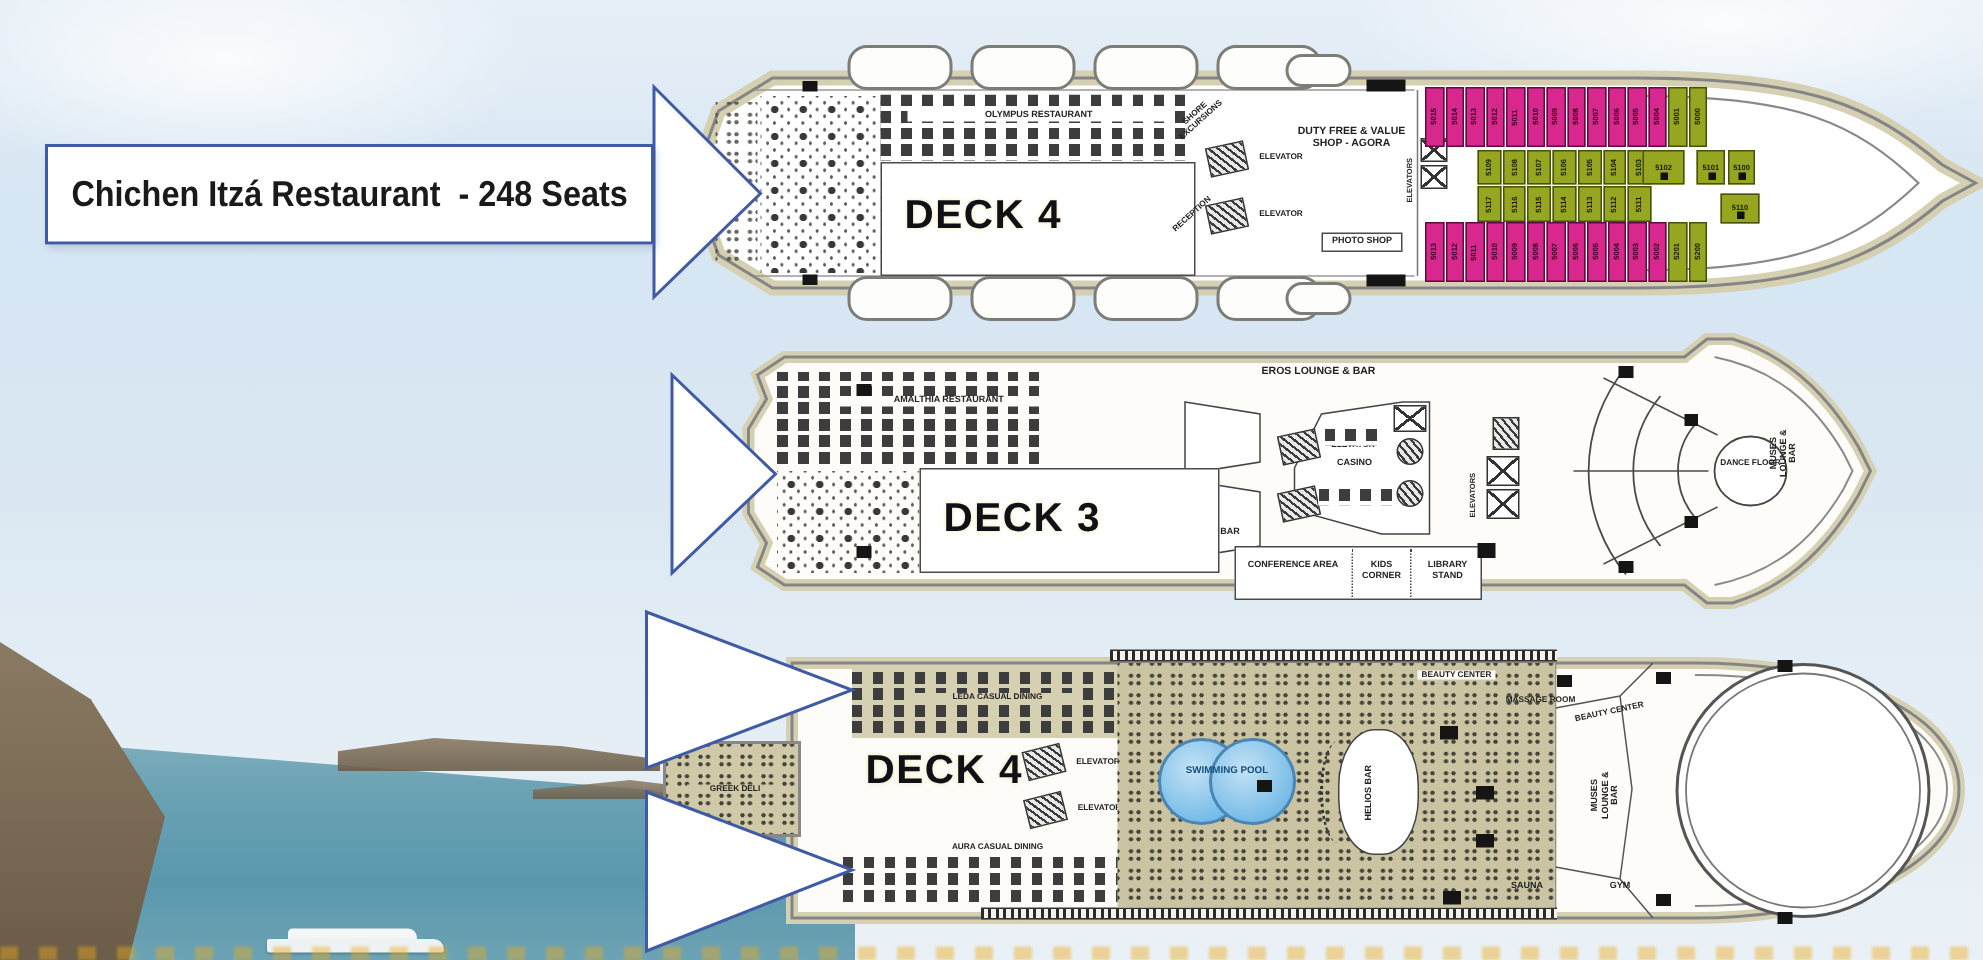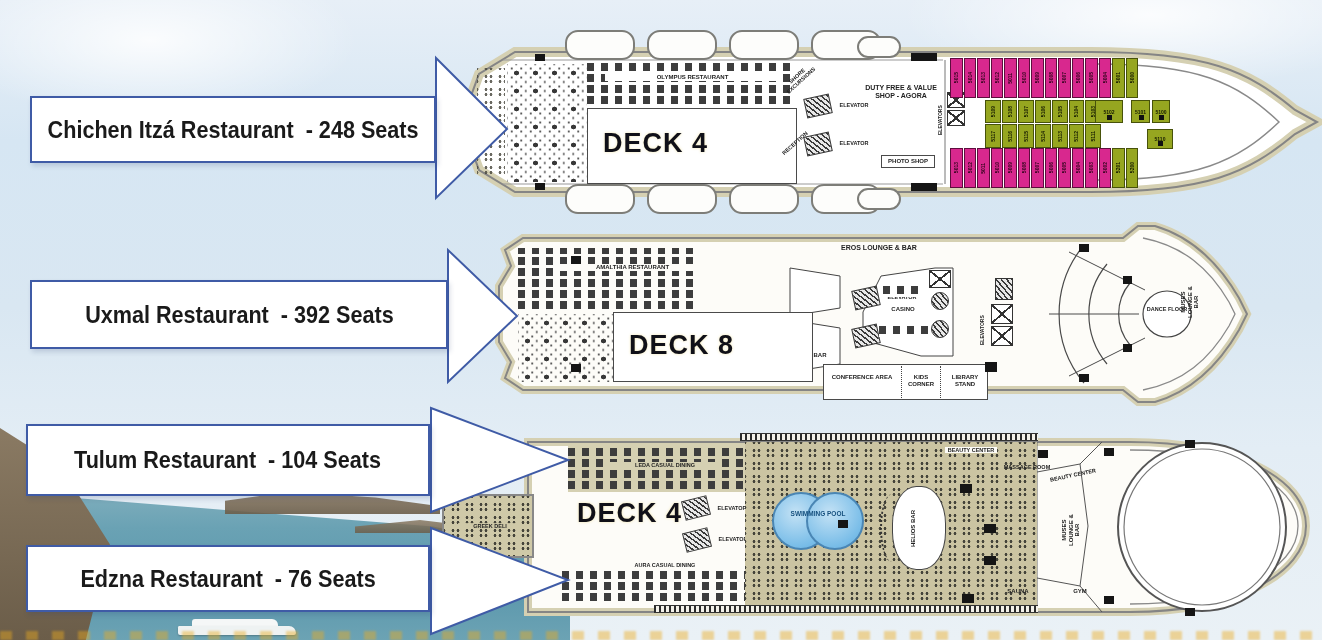--- a/index.html
+++ b/index.html
@@ -297,21 +297,21 @@
       <path d="M 601 29 A 108 108 0 0 0 601 167" fill="none" stroke="#4a4a4a" stroke-width="1.2"></path>
       <line x1="662" y1="74" x2="586" y2="36" stroke="#4a4a4a" stroke-width="1"></line>
       <line x1="656" y1="98" x2="566" y2="98" stroke="#4a4a4a" stroke-width="1"></line>
       <line x1="662" y1="122" x2="586" y2="160" stroke="#4a4a4a" stroke-width="1"></line>
       <ellipse cx="684" cy="98" rx="24" ry="23" fill="#fff" stroke="#444" stroke-width="1.2"></ellipse>
     </svg>
     <div class="ov pat-rect" style="left:35px;top:32px;width:180px;height:64px;--bg:#fdfcf8;"></div>
     <div class="lbl f6" style="left:72px;top:48px;width:155px;background:#fdfcf8;">AMALTHIA RESTAURANT</div>
     <div class="ov pat-round" style="left:35px;top:98px;width:95px;height:68px;"></div>
     <div class="room" style="left:130px;top:96px;width:200px;height:70px;"></div>
-    <div class="deck-title" style="left:146px;top:114px;">DECK 8</div>
+    <div class="deck-title" style="left:146px;top:114px;">DECK 3</div>
     <div class="hatch" style="left:370px;top:72px;width:26px;height:20px;transform:rotate(-12deg);"></div>
     <div class="lbl f5" style="left:398px;top:78px;width:42px;">ELEVATOR</div>
     <div class="hatch" style="left:370px;top:110px;width:26px;height:20px;transform:rotate(-12deg);"></div>
     <div class="lbl f5" style="left:398px;top:116px;width:42px;">ELEVATOR</div>
     <div class="lbl f7" style="left:336px;top:28px;width:120px;">EROS LOUNGE &amp; BAR</div>
     <div class="lbl f6" style="left:398px;top:90px;width:44px;">CASINO</div>
     <div class="ov pat-rect" style="left:400px;top:68px;width:40px;height:13px;--bg:#fff;"></div>
     <div class="ov pat-rect" style="left:396px;top:108px;width:58px;height:13px;--bg:#fff;"></div>
     <div class="xbox" style="left:446px;top:54px;width:22px;height:18px;"></div>
     <div class="hatch" style="left:448px;top:76px;width:18px;height:18px;border-radius:50%;"></div>
@@ -406,32 +406,14 @@
   <svg class="arrowhead" style="left:427px;top:524px;" width="146" height="114">
     <polygon points="4,4 4,110 141,56" fill="#ffffff" stroke="#3f5ba6" stroke-width="2"></polygon>
   </svg>
 
   <div class="callout-box" style="left:30px;top:96px;width:406px;height:67px;">
     <div class="txt">
       <span>Chichen Itzá Restaurant</span>&nbsp;
       <span>- 248 Seats</span>
     </div>
   </div>
-  <div class="callout-box" style="left:30px;top:280px;width:418px;height:69px;">
-    <div class="txt">
-      <span>Uxmal Restaurant</span>&nbsp;
-      <span>- 392 Seats</span>
-    </div>
-  </div>
-  <div class="callout-box" style="left:26px;top:424px;width:404px;height:72px;">
-    <div class="txt">
-      <span>Tulum Restaurant</span>&nbsp;
-      <span>- 104 Seats</span>
-    </div>
-  </div>
-  <div class="callout-box" style="left:26px;top:545px;width:404px;height:67px;">
-    <div class="txt">
-      <span>Edzna Restaurant</span>&nbsp;
-      <span>- 76 Seats</span>
-    </div>
-  </div>
 
 </div>
 
 </body></html>

